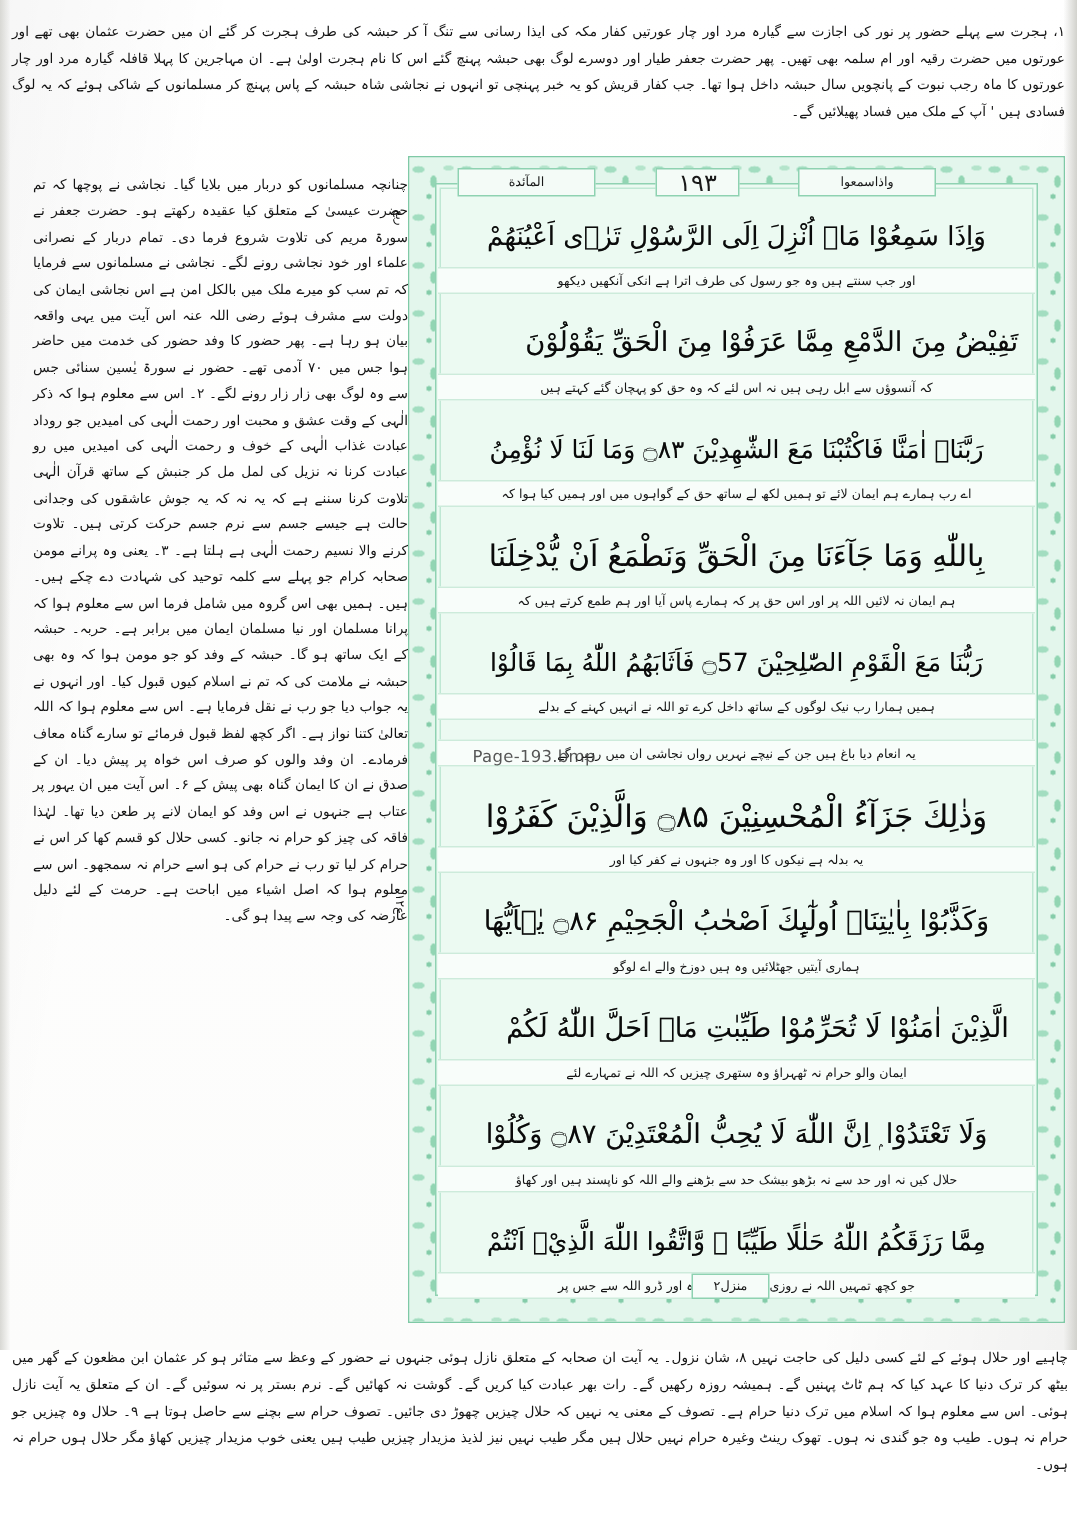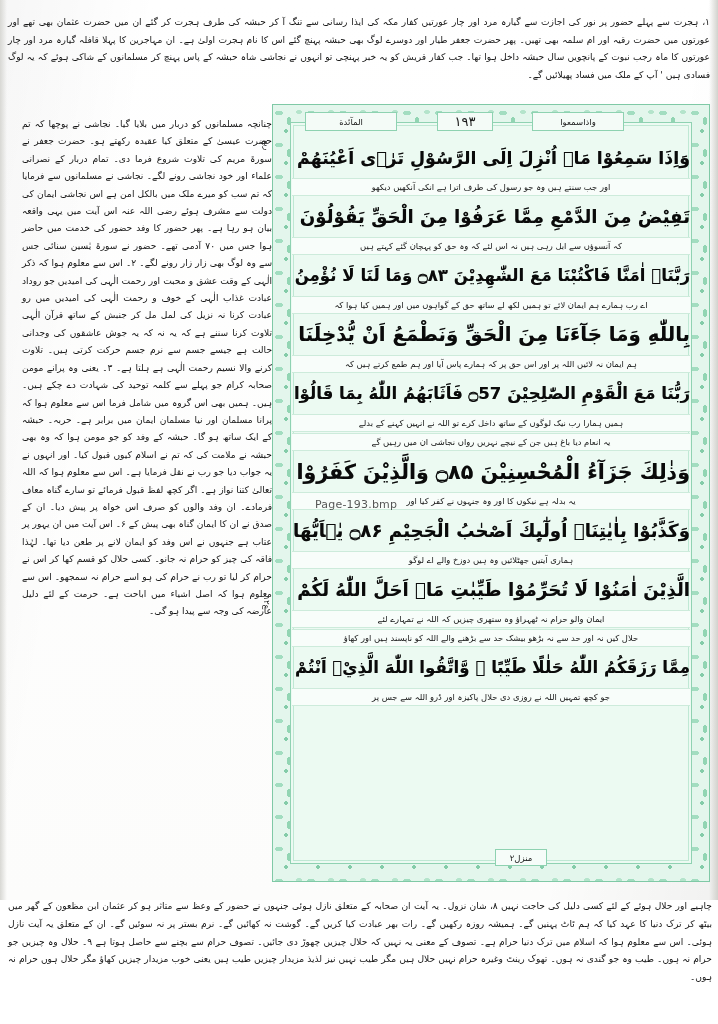--- a/index.html
+++ b/index.html
@@ -66,58 +66,58 @@
 
   
   .hdr{
     position:absolute;top:112px;height:19px;
     background:#f4fbf7;border:1px solid #8ed2b1;
     display:flex;align-items:center;justify-content:center;
     color:#191919;font-size:8.5px;direction:rtl;
     box-sizing:border-box;
   }
   #hdr-surah{left:305px;width:92px;}
-  #hdr-page{left:437px;width:56px;font-size:13px;letter-spacing:1px;}
+  #hdr-page{left:437px;width:56px;font-size:16px;letter-spacing:1px;}
   #hdr-juz{left:532px;width:92px;}
 
   
   .body-area{
     position:absolute;left:292px;top:138px;width:398px;height:706px;
   }
   .vgroup{position:relative;width:100%;}
 
   .ar-line{
-    direction:rtl;text-align:right;
+    direction:rtl;text-align:center;
     color:#0a0a0a;
     font-size:25px;line-height:40px;
     font-family:"DejaVu Sans","Liberation Sans",sans-serif;
-    font-weight:700;
+    font-weight:400;
     white-space:nowrap;
     overflow:hidden;
     letter-spacing:-.4px;
     margin:0;
     text-shadow:0 0 .4px rgba(0,0,0,.35);
   }
   .ur-line{
     direction:rtl;text-align:center;
     background:#f8fdfa;
     border-top:1px solid #cdebdb;
     border-bottom:1px solid #cdebdb;
     color:#161616;
     font-size:8.4px;line-height:16px;
     white-space:nowrap;overflow:hidden;
-    margin:0 0 1px 0;
+    margin:0 0 13px 0;
   }
 
   
   .manzil{
     position:absolute;left:461px;top:849px;width:52px;height:17px;
     background:#f6fcf9;border:1px solid #8ed2b1;
     display:flex;align-items:center;justify-content:center;
-    font-size:8.5px;color:#141414;direction:rtl;box-sizing:border-box;margin-left:34px;
+    font-size:8.5px;color:#141414;direction:rtl;box-sizing:border-box;
   }
 
   
   .ruku{
     position:absolute;
     writing-mode:vertical-rl;
     font-size:8px;color:#121212;direction:rtl;
     letter-spacing:.5px;
   }
   #ruku-1{left:262px;top:140px;}
@@ -170,20 +170,21 @@
         <div class="ur-line">ہم ایمان نہ لائیں اللہ پر اور اس حق پر کہ ہمارے پاس آیا اور ہم طمع کرتے ہیں کہ</div>
         <div class="ar-line" style="font-size: 16.6px;">رَبُّنَا مَعَ الْقَوْمِ الصّٰلِحِيْنَ ۝57 فَاَثَابَهُمُ اللّٰهُ بِمَا قَالُوْا</div>
         <div class="ur-line">ہمیں ہمارا رب نیک لوگوں کے ساتھ داخل کرے تو اللہ نے انہیں کہنے کے بدلے</div>
         <div class="ur-line">یہ انعام دیا باغ ہیں جن کے نیچے نہریں رواں نجاشی ان میں رہیں گے</div>
         <div class="ar-line" style="font-size: 20.6px;">وَذٰلِكَ جَزَآءُ الْمُحْسِنِيْنَ ۝۸۵ وَالَّذِيْنَ كَفَرُوْا</div>
         <div class="ur-line">یہ بدلہ ہے نیکوں کا اور وہ جنہوں نے کفر کیا اور</div>
         <div class="ar-line" style="font-size: 18.2px;">وَكَذَّبُوْا بِاٰيٰتِنَاۤ اُولٰٓىِٕكَ اَصْحٰبُ الْجَحِيْمِ ۝۸۶ يٰۤاَيُّهَا</div>
         <div class="ur-line">ہماری آیتیں جھٹلائیں وہ ہیں دوزخ والے اے لوگو</div>
         <div class="ar-line" style="font-size: 18.2px; padding-left: 28px;">الَّذِيْنَ اٰمَنُوْا لَا تُحَرِّمُوْا طَيِّبٰتِ مَاۤ اَحَلَّ اللّٰهُ لَكُمْ</div>
         <div class="ur-line">ایمان والو حرام نہ ٹھہراؤ وہ ستھری چیزیں کہ اللہ نے تمہارے لئے</div>
+        <div class="ar-line" style="font-size: 18.2px;">وَلَا تَعْتَدُوْا ۭ اِنَّ اللّٰهَ لَا يُحِبُّ الْمُعْتَدِيْنَ ۝۸۷ وَكُلُوْا</div>
         <div class="ur-line">حلال کیں نہ اور حد سے نہ بڑھو بیشک حد سے بڑھنے والے اللہ کو ناپسند ہیں اور کھاؤ</div>
         <div class="ar-line" style="font-size: 16.6px;">مِمَّا رَزَقَكُمُ اللّٰهُ حَلٰلًا طَيِّبًا ۠ وَّاتَّقُوا اللّٰهَ الَّذِيْۤ اَنْتُمْ</div>
         <div class="ur-line">جو کچھ تمہیں اللہ نے روزی دی حلال پاکیزہ اور ڈرو اللہ سے جس پر</div>
       </div>
   </div>
 
   <div class="watermark">Page-193.bmp</div>
 
   <div class="manzil">منزل۲</div>
 

